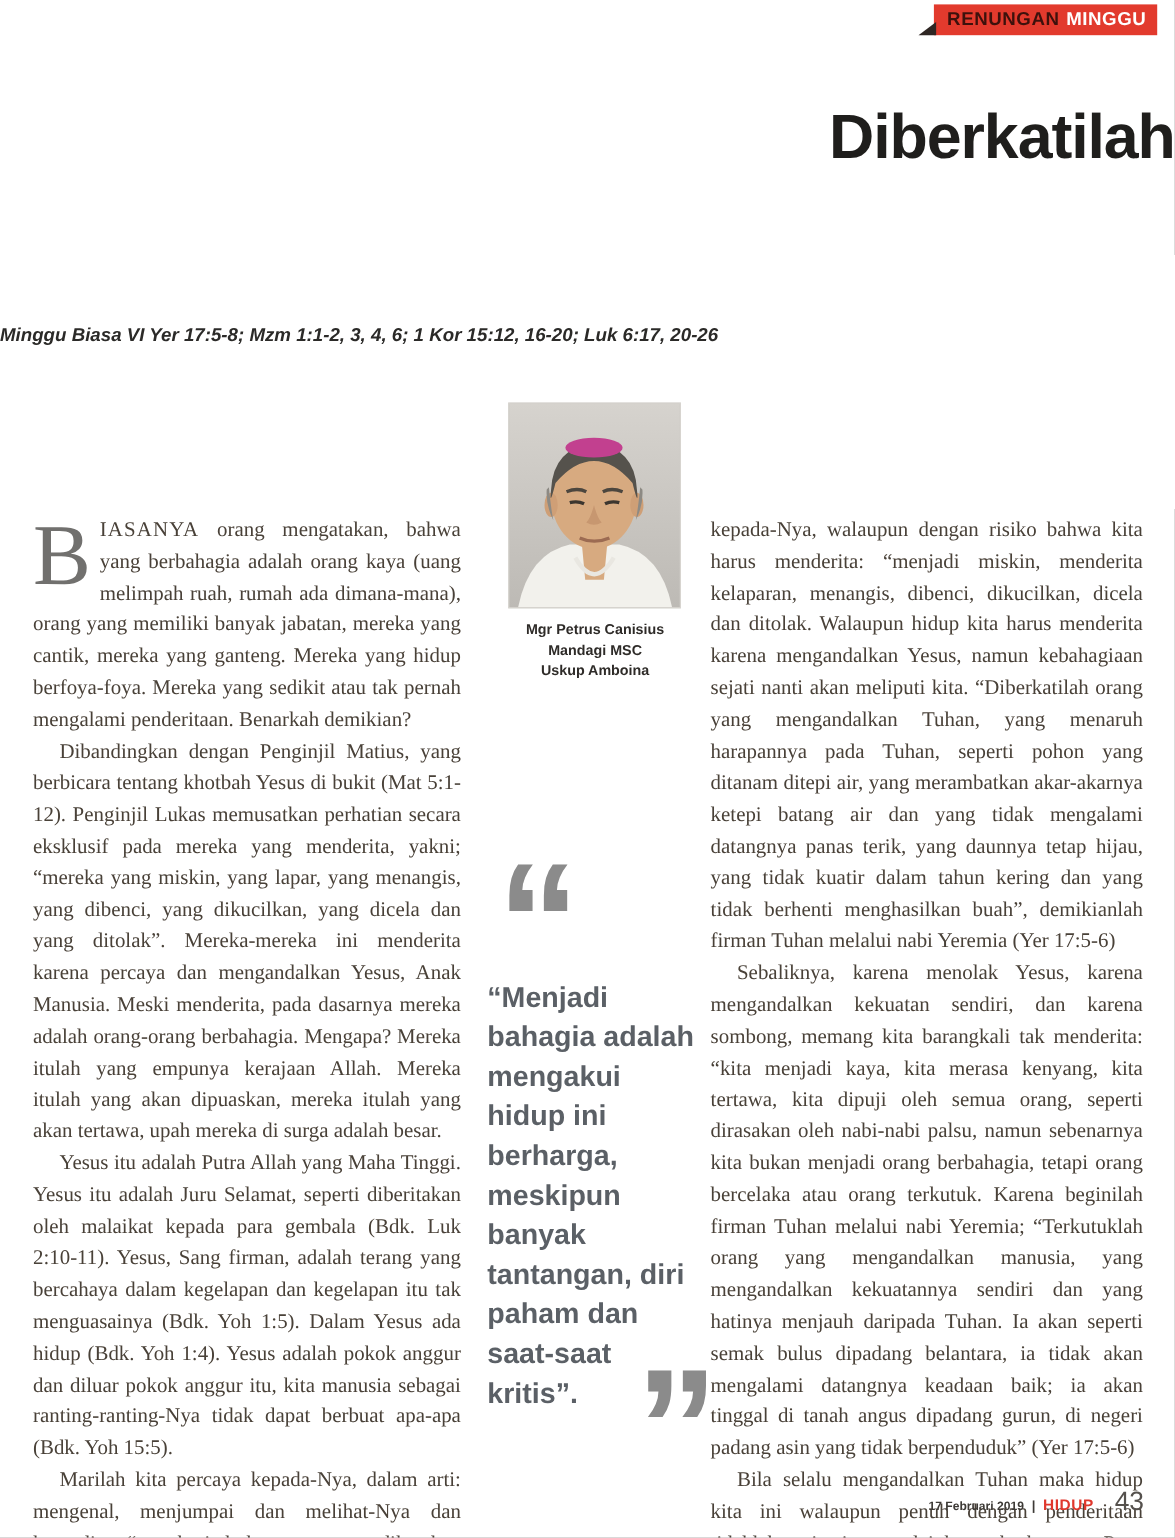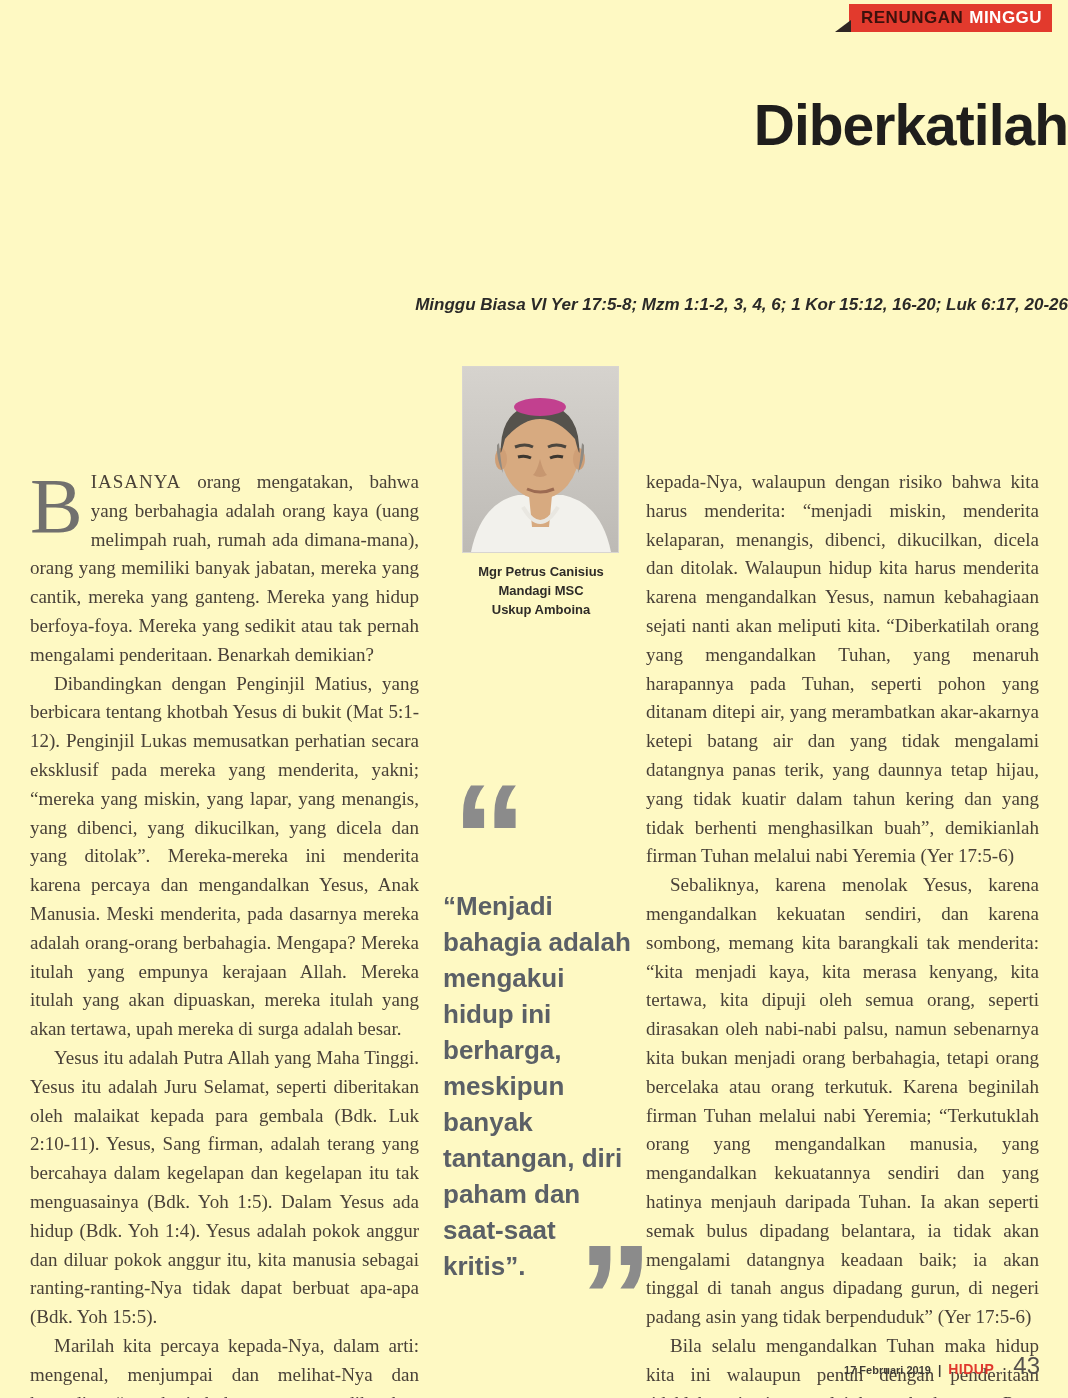--- a/index.html
+++ b/index.html
@@ -1,19 +1,19 @@
 <!DOCTYPE html>
 <html><head>
 <meta charset="utf-8">
 <style>
   * { margin:0; padding:0; box-sizing:border-box; }
   body { background:#888; font-family:"Liberation Serif", serif; }
   .page {
     position:relative; width:1068px; height:1398px;
-    background:#fef9c3; margin:0 auto; overflow:hidden;
+    background:#ffffff; margin:0 auto; overflow:hidden;
   }
 
   
   .badge {
     position:absolute; top:4px; left:849px; height:28px;
     background:#e23a2d; display:flex; align-items:center;
     padding:0 10px 0 12px; gap:6px;
   }
   .badge-tail {
     position:absolute; left:-14px; bottom:0; width:0; height:0;
@@ -32,21 +32,21 @@
     text-align:right; font-family:"Liberation Sans", sans-serif;
     font-weight:bold; font-size:57px; line-height:67px;
     color:#1f1e1c; letter-spacing:-1px;
   }
   .dateline {
     position:absolute; top:263px; left:0; width:100%; text-align:center;
     font-family:"Liberation Sans", sans-serif; font-weight:bold;
     font-size:19px; color:#2b2a28;
   }
   .readings {
-    position:absolute; top:295px; left:0; width:100%; text-align:right;
+    position:absolute; top:295px; left:0; width:100%; text-align:left;
     font-family:"Liberation Sans", sans-serif; font-weight:bold;
     font-style:italic; font-size:17px; color:#2b2a28;
   }
 
   
   .photo {
     position:absolute; left:462px; top:366px; width:157px; height:187px;
     border:1px solid #d8d5d0; background:#ccc9c4;
   }
   .caption {

